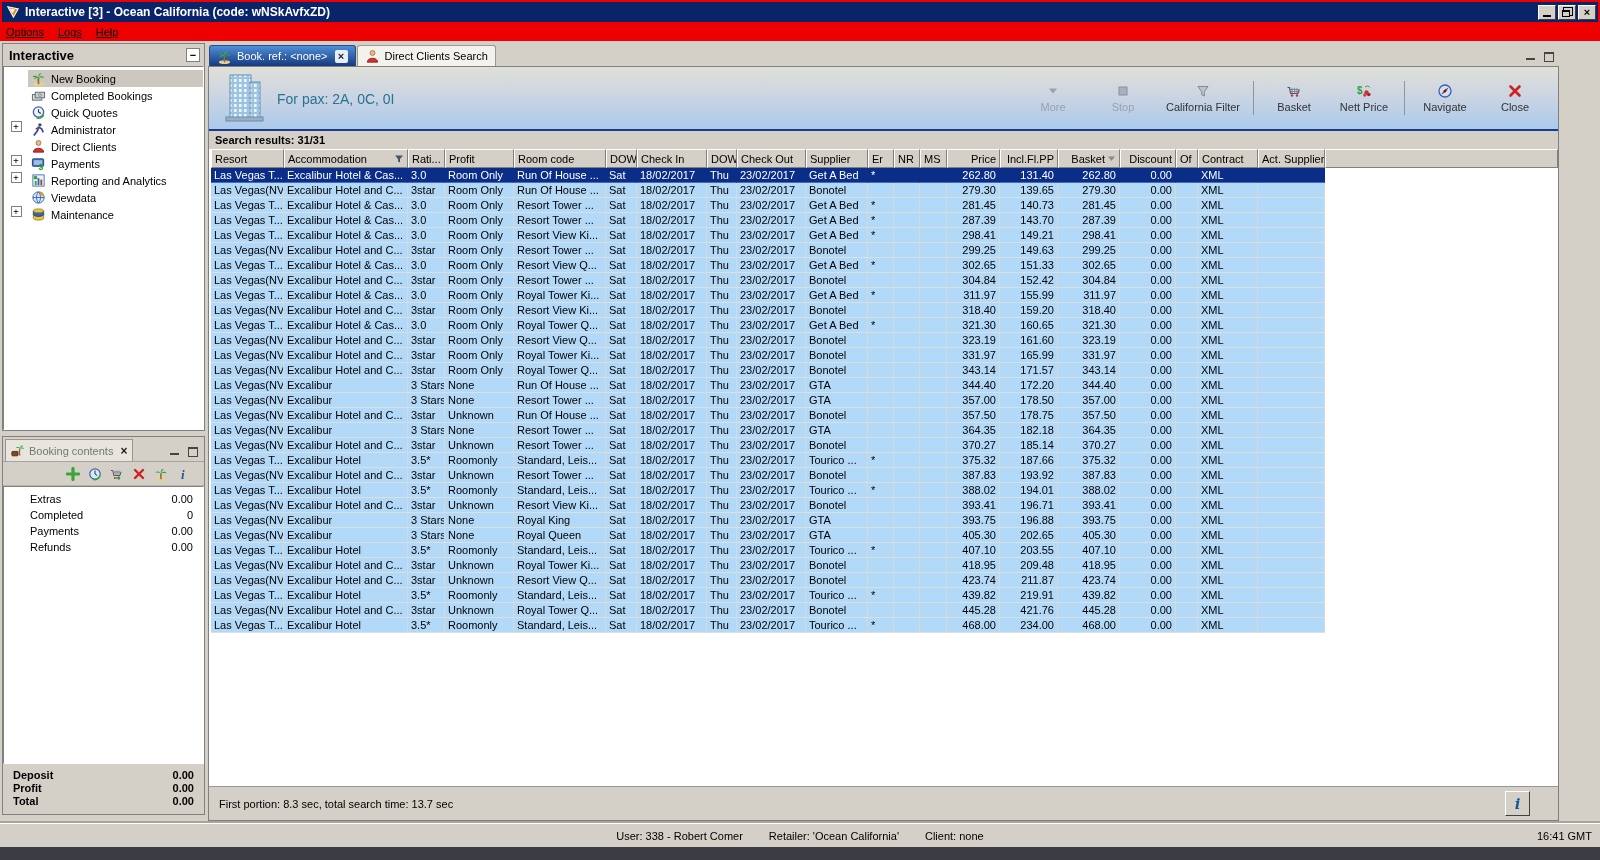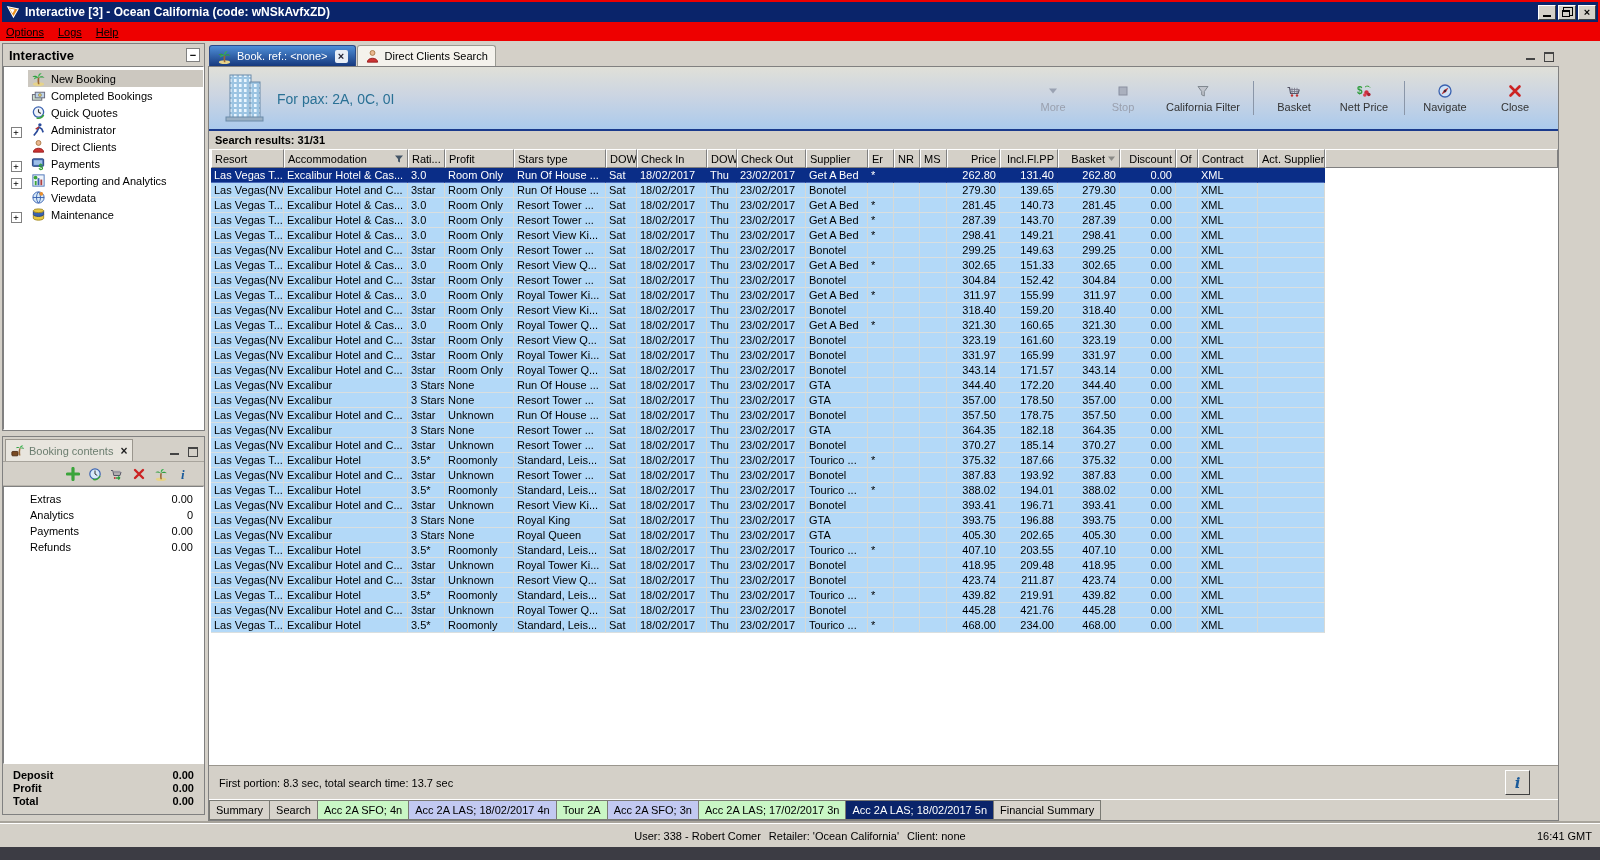--- a/index.html
+++ b/index.html
@@ -22,21 +22,21 @@
   
   .body-row{flex:1;display:flex;padding:2px 0 2px 2px;overflow:hidden;}
   .sidebar{width:203px;display:flex;flex-direction:column;margin-right:3px;}
   .main{width:1351px;display:flex;flex-direction:column;}
   .rgap{flex:1;}
   
   .ipanel{height:388px;border:1px solid #808080;background:#d4d0c8;display:flex;flex-direction:column;margin-bottom:5px;}
   .ipanel-h{height:22px;display:flex;align-items:center;justify-content:space-between;padding:0 4px 0 6px;font-weight:bold;font-size:13px;}
   .collapse{width:14px;height:14px;background:#fff;border:1px solid #808080;display:flex;align-items:center;justify-content:center;font-size:11px;line-height:1;}
   .tree{flex:1;background:#fff;border:1px solid;border-color:#808080 #fff #fff #808080;overflow:hidden;padding-top:3px;}
-  .tree-row{display:flex;align-items:flex-end;height:17px;}
+  .tree-row{display:flex;align-items:flex-start;height:17px;}
   .gutter{width:24px;display:flex;justify-content:center;flex:none;}
   .expander{width:11px;height:11px;border:1px solid #808080;background:#fff;font-size:9px;line-height:9px;text-align:center;font-family:"DejaVu Sans Mono",monospace;}
   .tree-body{display:flex;align-items:center;gap:5px;padding:0 3px;height:17px;flex:1;}
   .tree-body.hl{background:#ccc8c0;}
   
   .bpanel{flex:1;border:1px solid #808080;background:#d4d0c8;display:flex;flex-direction:column;margin-bottom:6px;}
   .bp-tabbar{height:25px;display:flex;align-items:flex-end;justify-content:space-between;padding:2px 3px 0 2px;border-bottom:1px solid #a8a49c;}
   .bp-tab{height:22px;display:flex;align-items:center;gap:4px;background:#e8e5de;border:1px solid #9a968e;border-bottom:none;padding:0 5px;color:#6b7d6f;}
   .bpx{color:#222;font-weight:bold;font-size:12px;margin-left:3px;}
   .panebtns{display:flex;gap:3px;align-items:center;margin-bottom:4px;}
@@ -84,21 +84,21 @@
   .fstrip{height:34px;background:#d4d0c8;border-top:1px solid #9a968e;display:flex;align-items:center;padding:0 10px;position:relative;flex:none;}
   .ibtn{position:absolute;right:28px;top:4px;width:25px;height:25px;background:#d4d0c8;border:1px solid;border-color:#fff #404040 #404040 #fff;color:#1a5a9a;font-family:"DejaVu Serif",serif;font-weight:bold;font-style:italic;font-size:15px;display:flex;align-items:center;justify-content:center;}
   .btabs{height:21px;background:#d4d0c8;display:flex;align-items:stretch;border-top:1px solid #fff;flex:none;}
   .btab{display:flex;align-items:center;padding:0 6px;border:1px solid #7a7a74;border-left:none;background:#d8d4cc;white-space:nowrap;}
   .btab:first-child{border-left:1px solid #7a7a74;}
   .btab.green{background:var(--tab-green,#c8f5c4);}
   .btab.lavender{background:var(--tab-lavender,#c2c9f1);}
   .btab.selected{background:var(--titlebar-blue,#0a246a);color:#fff;}
   
   .statusbar{height:24px;background:#d4d0c8;border-top:1px solid #fff;box-shadow:0 -2px 0 #a8a49c;display:flex;align-items:center;justify-content:center;position:relative;flex:none;}
-  .sb-center{display:flex;gap:8px;justify-content:center;}
+  .sb-center{display:flex;gap:26px;justify-content:center;}
   .sb-time{position:absolute;right:8px;}
   .bottom-edge{height:13px;background:#3c3c44;flex:none;}
 </style>
 </head>
 <body>
 
 <div class="window">
   <div class="chrome-top">
     <div class="titlebar">
       <span class="ic">
@@ -328,21 +328,21 @@
                   <text x="5" y="12" font-size="13" font-weight="bold" font-style="italic" fill="#1a5a9a" font-family="serif">i</text>
                 </svg>
               </span></span>
           </div>
         <div class="bp-list">
             <div class="bc-row">
               <span class="bc-label">Extras</span>
               <span class="bc-value">0.00</span>
             </div>
             <div class="bc-row">
-              <span class="bc-label">Analytics</span>
+              <span class="bc-label">Completed</span>
               <span class="bc-value">0</span>
             </div>
             <div class="bc-row">
               <span class="bc-label">Payments</span>
               <span class="bc-value">0.00</span>
             </div>
             <div class="bc-row">
               <span class="bc-label">Refunds</span>
               <span class="bc-value">0.00</span>
             </div>
@@ -502,21 +502,21 @@
                   </svg>
                 </span>
               </div>
               <div class="th" style="width: 37px;">
                 <span class="thlabel">Rati...</span>
               </div>
               <div class="th" style="width: 69px;">
                 <span class="thlabel">Profit</span>
               </div>
               <div class="th" style="width: 92px;">
-                <span class="thlabel">Stars type</span>
+                <span class="thlabel">Room code</span>
               </div>
               <div class="th" style="width: 31px;">
                 <span class="thlabel">DOW</span>
               </div>
               <div class="th" style="width: 70px;">
                 <span class="thlabel">Check In</span>
               </div>
               <div class="th" style="width: 30px;">
                 <span class="thlabel">DOW</span>
               </div>
@@ -1245,31 +1245,20 @@
                 <div class="td" style="width: 22px;"></div>
                 <div class="td" style="width: 60px;">XML</div>
                 <div class="td" style="width: 67px;"></div>
               </div>
             </div>
         </div>
         <div class="fstrip">
           <span>First portion: 8.3 sec, total search time: 13.7 sec</span>
           <span class="ibtn">i</span>
         </div>
-        <div class="btabs">
-            <div class="btab plain">Summary</div>
-            <div class="btab plain">Search</div>
-            <div class="btab green">Acc 2A SFO; 4n</div>
-            <div class="btab lavender">Acc 2A LAS; 18/02/2017 4n</div>
-            <div class="btab green">Tour 2A</div>
-            <div class="btab lavender">Acc 2A SFO; 3n</div>
-            <div class="btab green">Acc 2A LAS; 17/02/2017 3n</div>
-            <div class="btab selected">Acc 2A LAS; 18/02/2017 5n</div>
-            <div class="btab plain">Financial Summary</div>
-          </div>
       </div>
     </div>
     <div class="rgap"></div>
   </div>
 
   <div class="statusbar">
     <span class="sb-center">
       <span>User: 338 - Robert Comer</span>
       <span>Retailer: 'Ocean California'</span>
       <span>Client: none</span>

